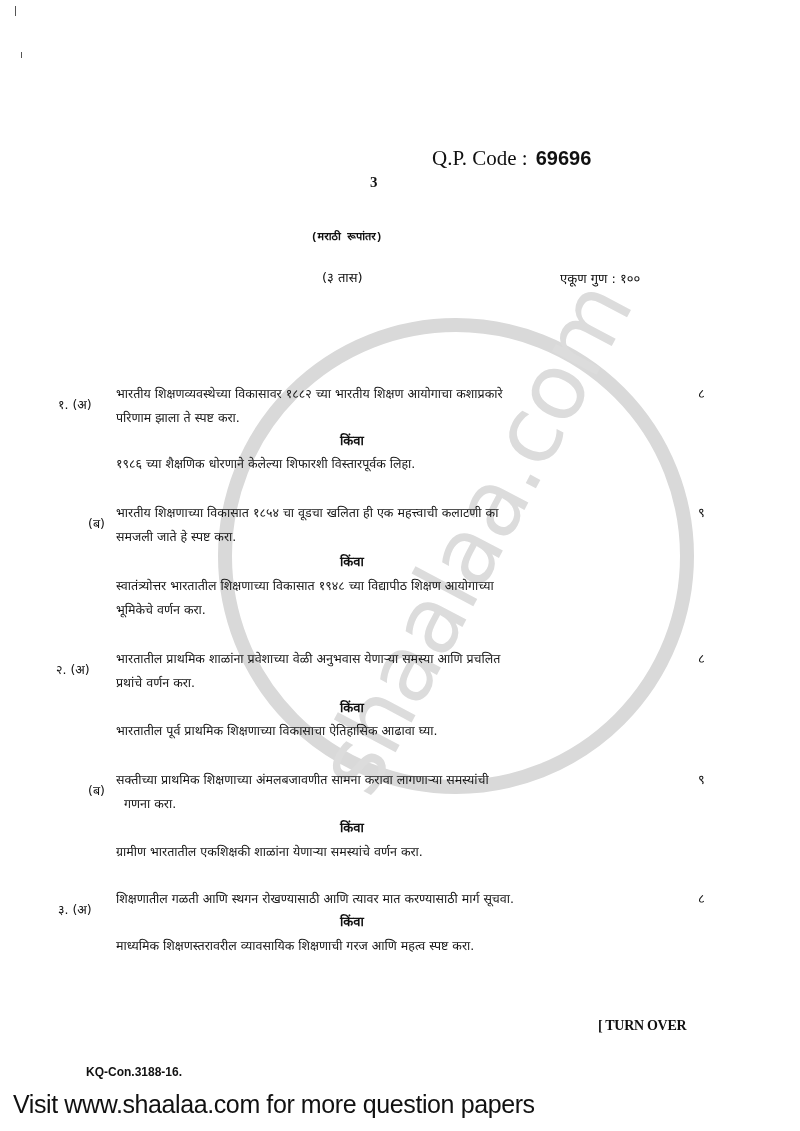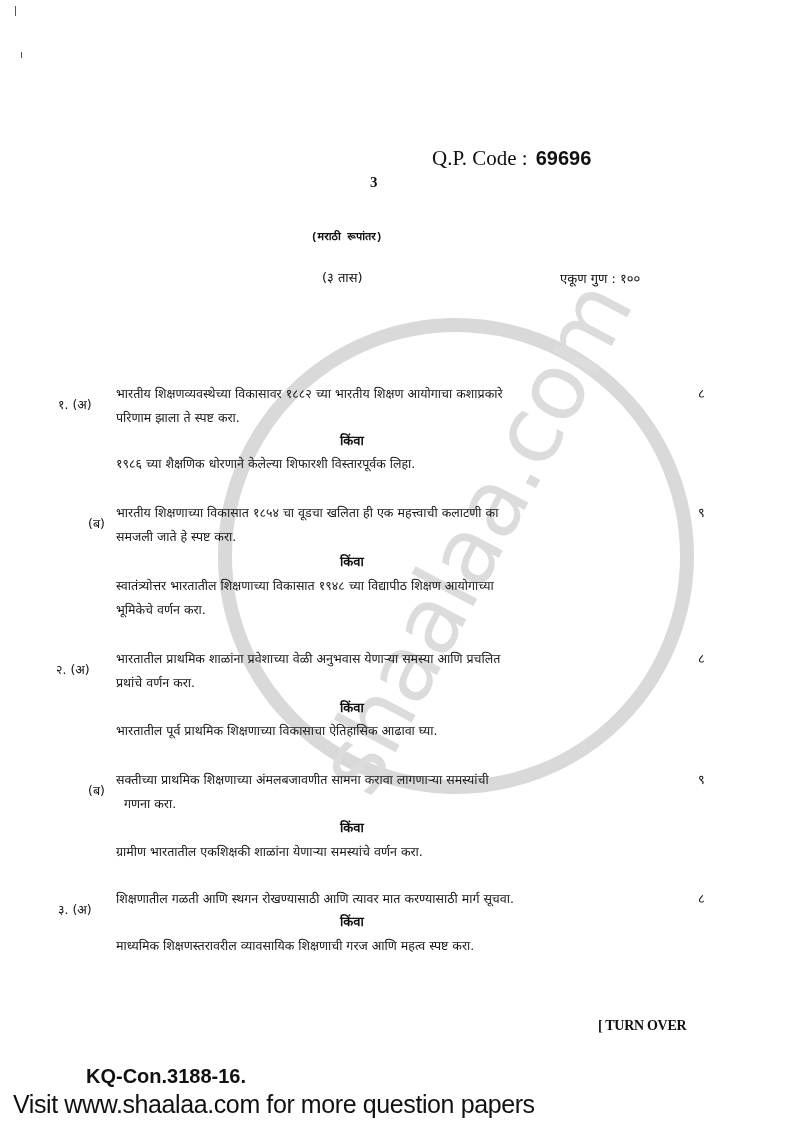--- a/index.html
+++ b/index.html
@@ -119,21 +119,21 @@
       top: 1018px;
       font-size: 14px;
       font-weight: bold;
       letter-spacing: -0.3px;
       margin-left: 44px;
     }
     .footer-code {
       left: 86px;
       top: 1065px;
       font-family: "Liberation Sans", "DejaVu Sans", sans-serif;
-      font-size: 20px;
+      font-size: 12px;
       font-weight: bold;
     }
     .footer-visit {
       left: 13px;
       top: 1090px;
       font-family: "Liberation Sans", "DejaVu Sans", sans-serif;
       font-size: 25px;
       letter-spacing: -0.4px;
     }
   </style>

